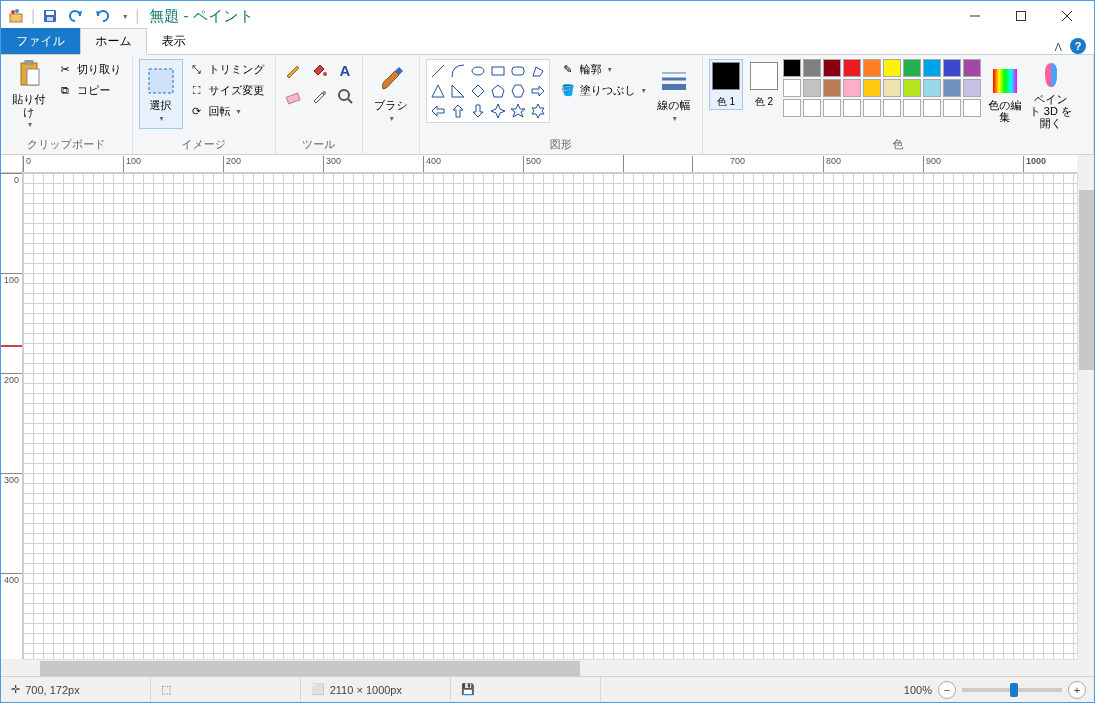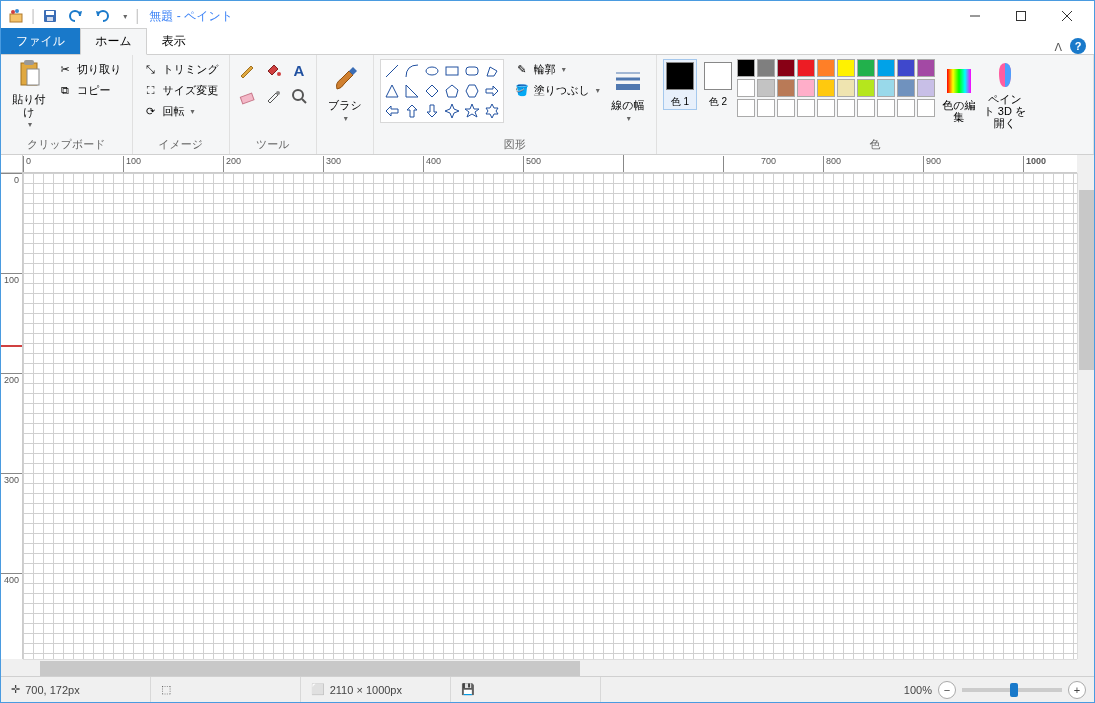--- a/index.html
+++ b/index.html
@@ -1,20 +1,20 @@
 <!DOCTYPE html>
 <html><head>
 <meta charset="utf-8">
 <style>
 * { box-sizing: border-box; margin: 0; padding: 0; font-family: "Yu Gothic UI", "Meiryo", sans-serif; }
 body { width: 1095px; height: 703px; background: #fff; overflow: hidden; display: flex; flex-direction: column; border: 1px solid #4a9be0; }
 .titlebar { height: 30px; background: #fff; display: flex; align-items: center; padding: 0 4px; }
 .titlebar .qat { display: flex; align-items: center; gap: 4px; }
 .titlebar .qat .qbtn { width: 22px; height: 22px; display: flex; align-items: center; justify-content: center; cursor: pointer; }
-.titlebar .title { margin-left: 10px; font-size: 12px; color: #3b82f6; }
+.titlebar .title { margin-left: 10px; font-size: 15px; color: #0f766e; }
 .titlebar .spacer { flex: 1; }
 .titlebar .winbtn { width: 46px; height: 30px; display: flex; align-items: center; justify-content: center; cursor: pointer; }
 .tabs { height: 24px; display: flex; align-items: flex-end; background: #fff; border-bottom: 1px solid #d0d0d0; position: relative; }
 .tab { padding: 4px 14px; font-size: 12px; cursor: pointer; border: 1px solid transparent; border-bottom: none; }
 .tab.file { background: #1979ca; color: #fff; }
 .tab.active { background: #f5f6f7; border-color: #d0d0d0; border-bottom: 1px solid #f5f6f7; margin-bottom: -1px; }
 .tabs .chev { margin-left: auto; margin-right: 8px; color: #5a5a5a; cursor: pointer; font-size: 11px; }
 .tabs .help { width: 16px; height: 16px; border-radius: 50%; background: #1979ca; color: #fff; font-size: 11px; font-weight: bold; display: flex; align-items: center; justify-content: center; margin-right: 8px; cursor: pointer; }
 .ribbon { height: 100px; background: #f5f6f7; border-bottom: 1px solid #d0d0d0; display: flex; }
 .group { display: flex; flex-direction: column; border-right: 1px solid #e0e0e0; padding: 2px 6px 0; }
@@ -143,20 +143,26 @@
             <span class="sico">⧉</span>
             <span>コピー</span>
           </div>
       </div>
     </div>
     <div class="glabel">クリップボード</div>
   </div>
 
   <div class="group">
     <div class="body">
+      <div class="bigbtn dd" style="background:#e8f0fb;border:1px solid #a5c8ed">
+        <svg class="ico">
+            <rect x="4" y="4" width="24" height="24" fill="#cfe2f8" stroke="#1979ca" stroke-dasharray="3 2"></rect>
+          </svg>
+        <div class="lbl">選択</div>
+      </div>
       <div class="vcol">
         <div class="smallbtn">
             <span class="sico">⤡</span>
             <span>トリミング</span>
           </div>
         <div class="smallbtn">
             <span class="sico">⛶</span>
             <span>サイズ変更</span>
           </div>
         <div class="smallbtn dd">
@@ -410,21 +416,21 @@
 <div class="canvas-area">
   <div class="ruler-corner"></div>
   <div class="ruler-h" id="rulerh">
       <div class="tick" style="left: 0px; height: 16px;">0</div>
       <div class="tick" style="left: 100px; height: 16px;">100</div>
       <div class="tick" style="left: 200px; height: 16px;">200</div>
       <div class="tick" style="left: 300px; height: 16px;">300</div>
       <div class="tick" style="left: 400px; height: 16px;">400</div>
       <div class="tick" style="left: 500px; height: 16px;">500</div>
       <div class="tick" style="left: 600px; height: 28px;">600</div>
-      <div class="tick" style="left: 700px; height: 16px; padding-left: 37px;">700</div>
+      <div class="tick" style="left: 669px; height: 16px; padding-left: 37px;">700</div>
       <div class="tick" style="left: 800px; height: 16px;">800</div>
       <div class="tick" style="left: 900px; height: 16px;">900</div>
       <div class="tick" style="left: 1000px; height: 16px; font-weight: bold;">1000</div>
     </div>
   <div class="ruler-v" id="rulerv">
     <div class="marker" style="top:172px"></div>
   <div class="tick" style="top: 0px;">0</div>
       <div class="tick" style="top: 100px;">100</div>
       <div class="tick" style="top: 200px;">200</div>
       <div class="tick" style="top: 300px;">300</div>

